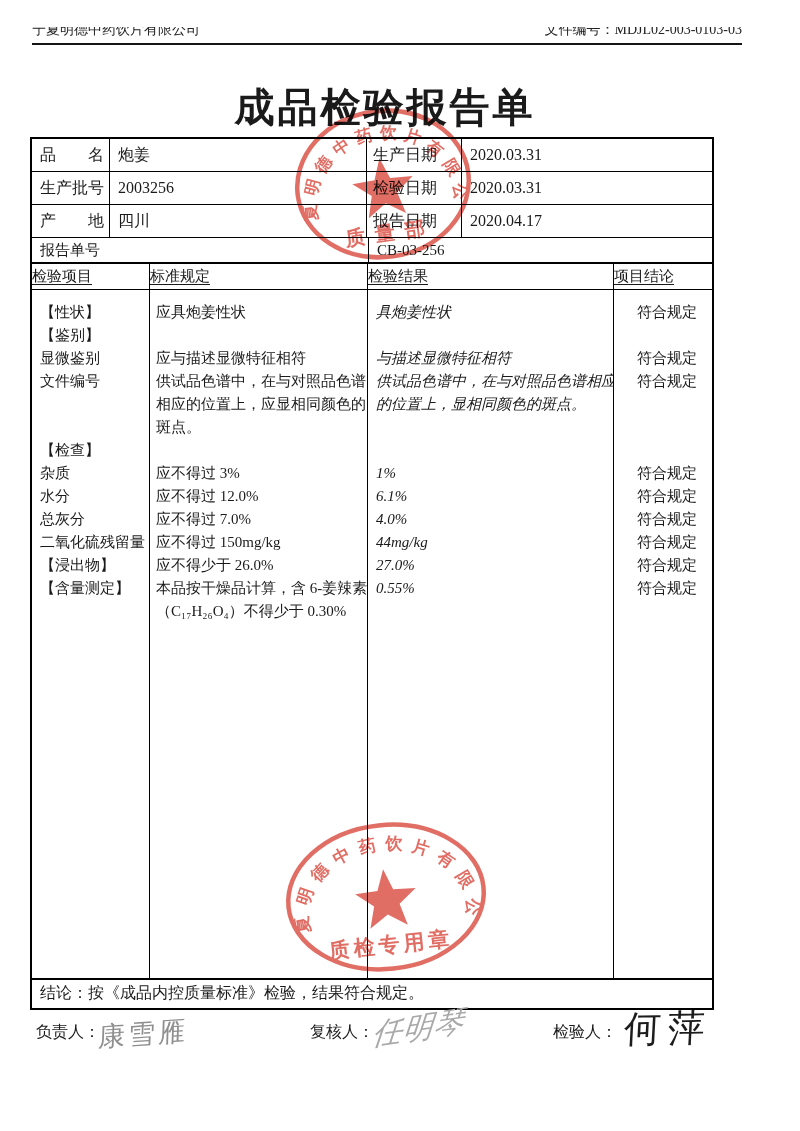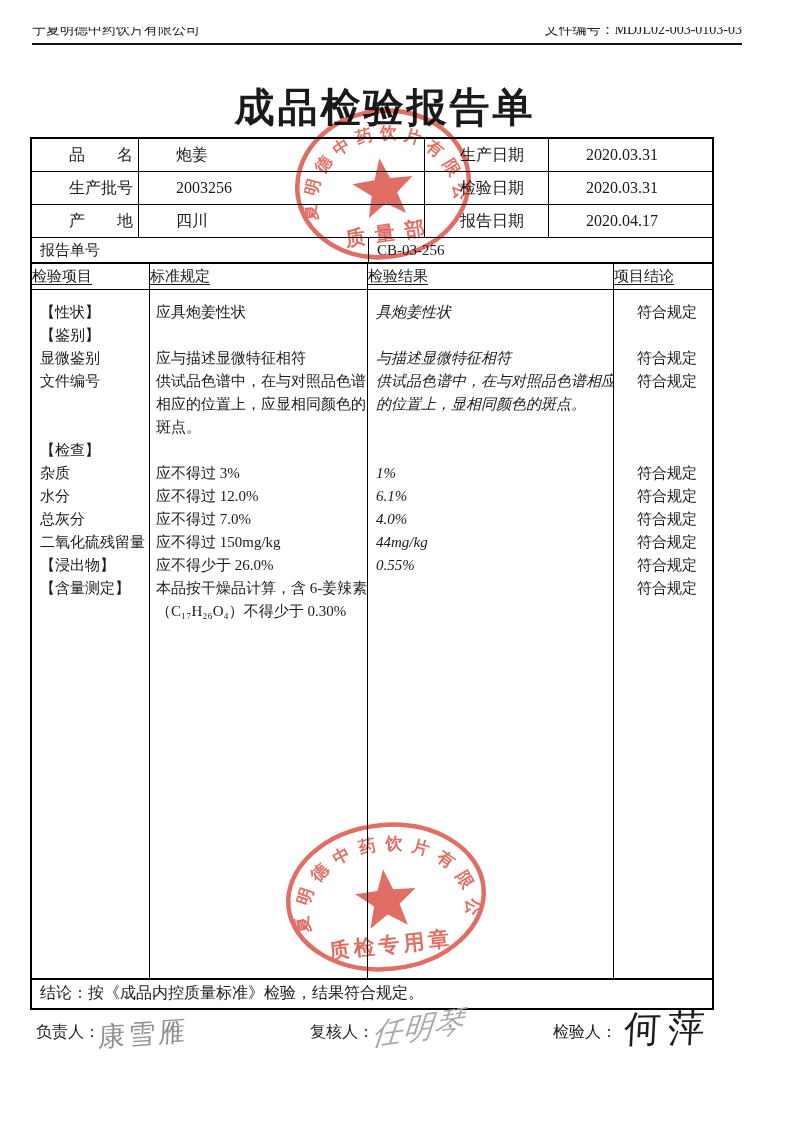--- a/index.html
+++ b/index.html
@@ -17,21 +17,21 @@
   
   #doc-title{left:0;right:30px;top:80px;text-align:center;font-size:40px;font-weight:bold;
     letter-spacing:3px;}
   
   #report-table{left:30px;top:137px;width:684px;height:873px;border:2px solid #000;
     box-sizing:border-box;background:transparent;}
   .trow{display:flex;box-sizing:border-box;border-bottom:1px solid #000;}
   .tcell{box-sizing:border-box;border-right:1px solid #000;overflow:hidden;white-space:nowrap;}
   .tcell:last-child{border-right:none;}
   .row-info{height:33px;font-size:16px;}
-  .row-info .tcell{line-height:32px;padding-left:8px;margin-left:29px;}
+  .row-info .tcell{line-height:32px;padding-left:8px;}
   .ci-a{width:78px;} .ci-b{width:257px;} .ci-c{width:95px;padding-left:6px!important;} .ci-d{flex:1;}
   .row-reportno{height:26px;font-size:15px;border-bottom:2px solid #000;}
   .row-reportno .tcell{line-height:25px;padding-left:8px;}
   .cr-a{width:337px;} .cr-b{flex:1;}
   .row-inshead{height:26px;font-size:15px;}
   .row-inshead .tcell{line-height:25px;text-align:left;padding-left:0;}
   .row-inshead span{text-decoration:underline;text-underline-offset:3px;}
   .cm-a{width:118px;} .cm-b{width:218px;} .cm-c{width:246px;} .cm-d{flex:1;}
   .row-body{height:690px;border-bottom:2px solid #000;font-size:15px;}
   .row-body .tcell{padding-top:11px;}
@@ -140,20 +140,21 @@
         <div class="bline">&nbsp;</div>
         <div class="bline">与描述显微特征相符</div>
         <div class="bline">供试品色谱中，在与对照品色谱相应</div>
         <div class="bline">的位置上，显相同颜色的斑点。</div>
         <div class="bline">&nbsp;</div>
         <div class="bline">&nbsp;</div>
         <div class="bline">1%</div>
         <div class="bline">6.1%</div>
         <div class="bline">4.0%</div>
         <div class="bline">44mg/kg</div>
+        <div class="bline">27.0%</div>
         <div class="bline">0.55%</div>
         <div class="bline">&nbsp;</div>
       </div>
     <div class="tcell cm-d pad-con" id="col-conclusion">
         <div class="bline">符合规定</div>
         <div class="bline">&nbsp;</div>
         <div class="bline">符合规定</div>
         <div class="bline">符合规定</div>
         <div class="bline">&nbsp;</div>
         <div class="bline">&nbsp;</div>

